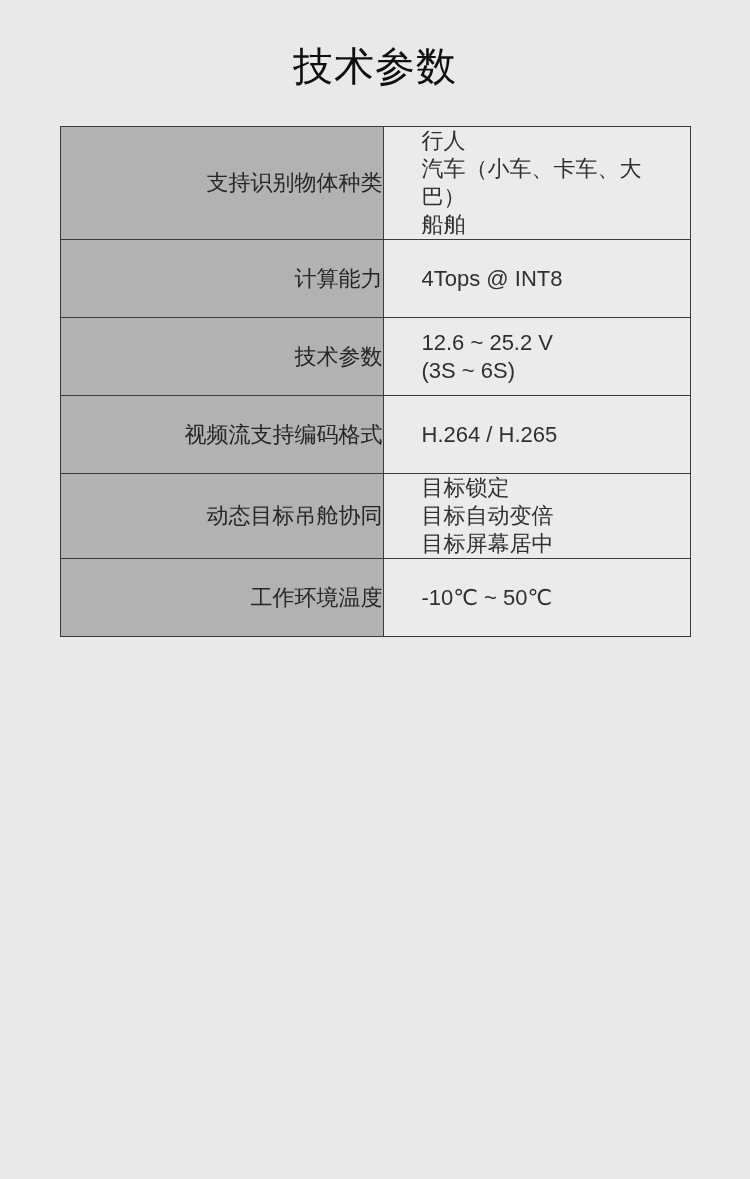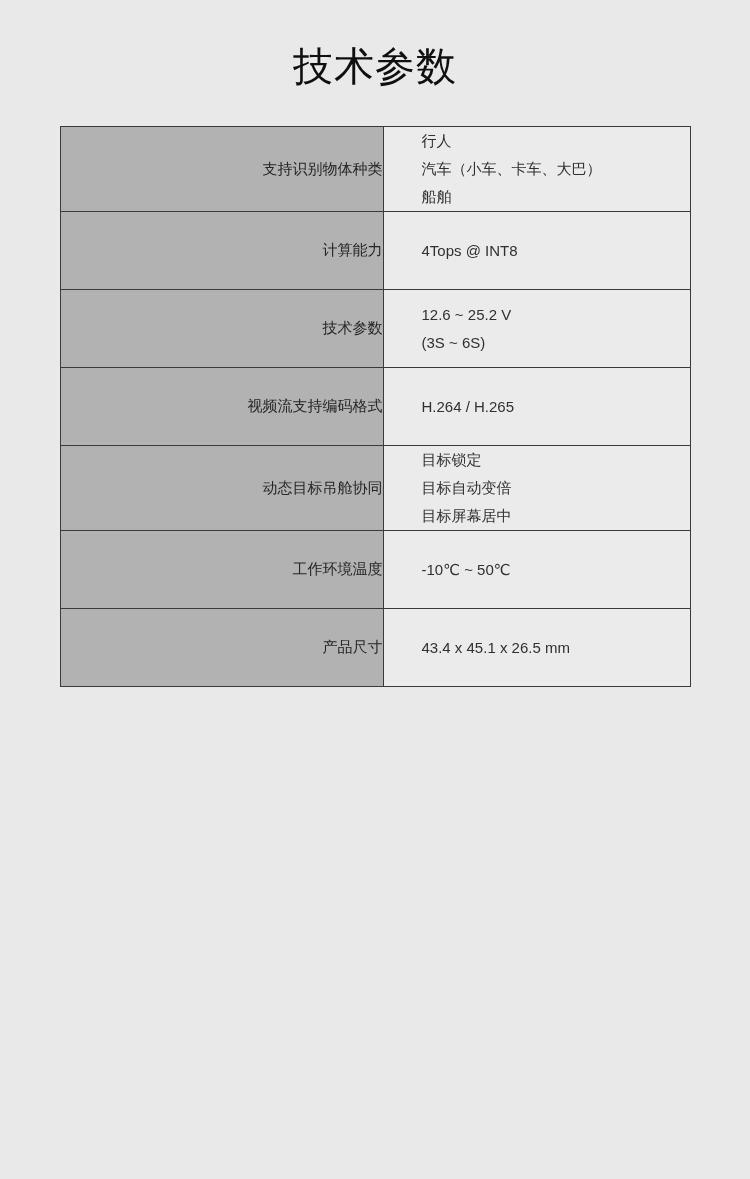--- a/index.html
+++ b/index.html
@@ -35,21 +35,21 @@
   table.spec-table {
     width: 630px;
     margin: 36px auto 0 auto;
     border-collapse: collapse;
     table-layout: fixed;
   }
   table.spec-table td {
     border: 1.5px solid var(--border);
     height: 78px;
     vertical-align: middle;
-    font-size: 15px;
+    font-size: 22px;
   }
   td.spec-label {
     width: 323px;
     background: var(--label_bg);
     color: var(--label_color);
     text-align: right;
   }
   td.spec-value {
     width: 307px;
     background: var(--value_bg);
@@ -92,20 +92,16 @@
       <tr>
         <td class="spec-label">动态目标吊舱协同</td>
         <td class="spec-value">目标锁定
 目标自动变倍
 目标屏幕居中</td>
       </tr>
       <tr>
         <td class="spec-label">工作环境温度</td>
         <td class="spec-value">-10℃ ~ 50℃</td>
       </tr>
-      <tr>
-        <td class="spec-label">产品尺寸</td>
-        <td class="spec-value">43.4 x 45.1 x 26.5 mm</td>
-      </tr>
     </tbody>
   </table>
 
 </div>
 
 </body></html>

